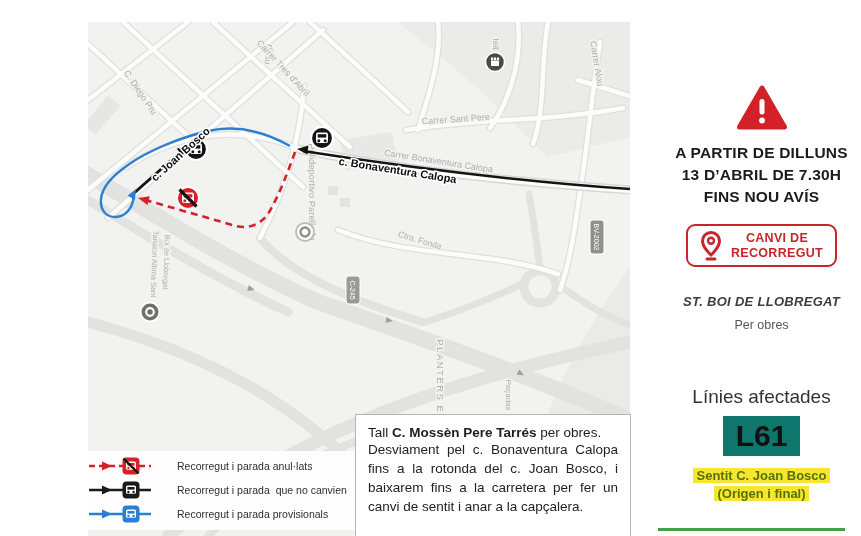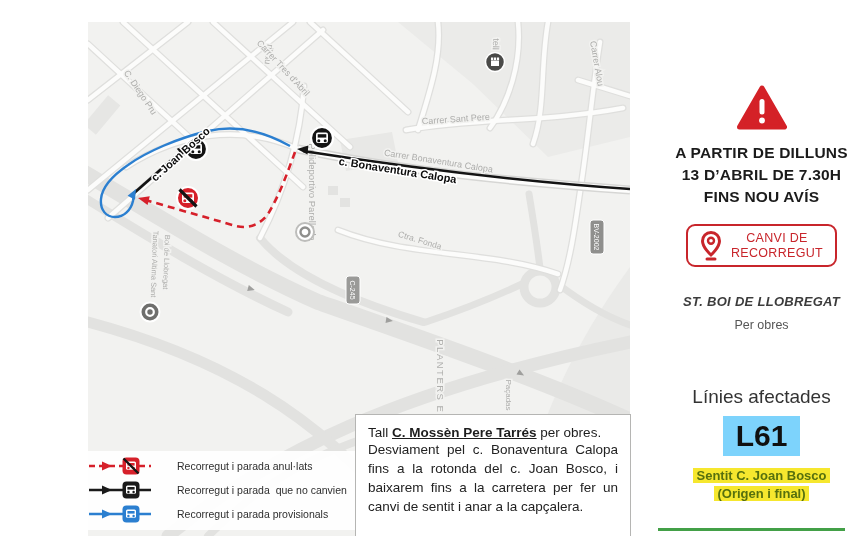--- a/index.html
+++ b/index.html
@@ -16,36 +16,36 @@
   
   .legend{position:absolute;left:88px;top:451px;width:272px;background:rgba(255,255,255,.93);padding:3px 0 4px;}
   .legend-row{display:flex;align-items:center;height:24px;}
   .legend-label{font-size:10.5px;color:#2e2e2e;margin-left:25px;white-space:pre;}
   
   .notice{
     position:absolute;left:355px;top:414px;width:250px;height:150px;
     background:#ffffff;border:1.5px solid #b5b5b3;padding:10px 12px 0 12px;
   }
   .notice-title{font-size:13.5px;color:#1d1d1d;}
-  .notice-title b{font-weight:bold;text-decoration:underline;}
+  .notice-title b{font-weight:bold;}
   .notice-body{font-size:13.5px;line-height:1.42;color:#222222;text-align:justify;}
   
   .panel{position:absolute;left:630px;top:0;width:263px;height:536px;text-align:center;}
   .tri{margin:84px auto 0;width:50px;height:46px;display:block;}
   .alert-heading{margin-top:12px;font-size:15.5px;font-weight:800;line-height:22px;color:#1b1b1b;letter-spacing:.2px;}
   .badge{
     display:inline-flex;align-items:center;gap:9px;margin-top:16px;
     border:2.5px solid #c8252b;border-radius:9px;padding:4px 12px;background:#fff;
   }
-  .badge-text{font-size:12.5px;font-weight:400;color:#c8252b;line-height:14.5px;letter-spacing:.3px;text-align:center;}
+  .badge-text{font-size:12.5px;font-weight:700;color:#c8252b;line-height:14.5px;letter-spacing:.3px;text-align:center;}
   .municipality{margin-top:27px;font-style:italic;font-weight:bold;font-size:13px;color:#3c3c3c;letter-spacing:.3px;}
   .reason{margin-top:9px;font-size:12.5px;color:#565656;}
   .affected{margin-top:54px;font-size:19px;color:#333333;}
   .line-code{
-    display:inline-block;margin-top:8px;background:#7dd3fc;color:#101010;
+    display:inline-block;margin-top:8px;background:#0f766e;color:#101010;
     font-size:30px;font-weight:800;padding:1px 13px;line-height:1.25;
   }
   .direction{margin-top:10px;line-height:17.5px;}
   .direction span{background:#f6e72e;color:#56700e;font-weight:bold;font-size:13px;padding:0 3px;}
   .divider{position:absolute;left:28px;width:187px;top:528px;height:3px;background:#43a047;}
 </style>
 </head>
 <body>
 
 <div class="map-wrap">

